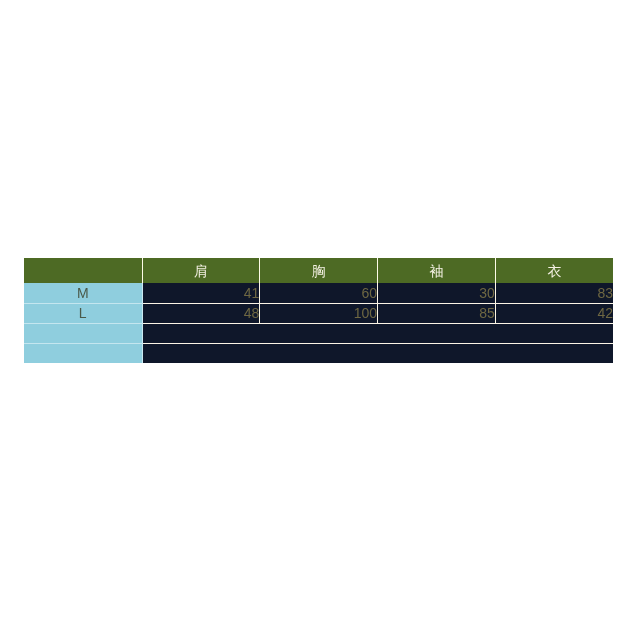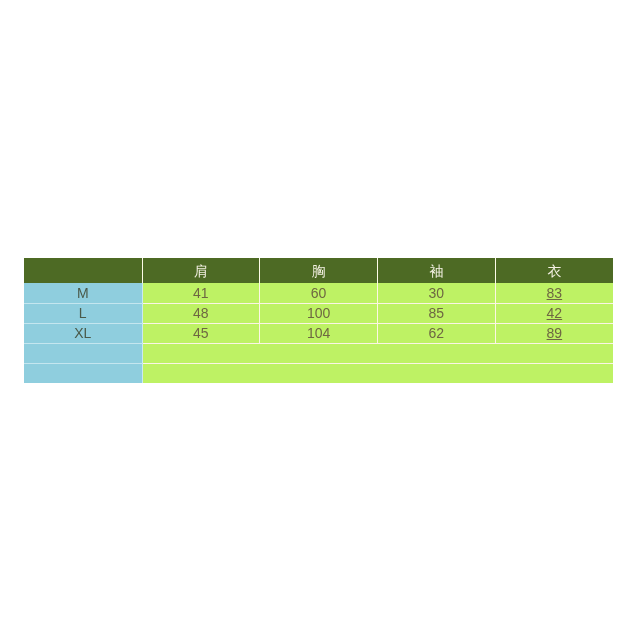--- a/index.html
+++ b/index.html
@@ -62,31 +62,32 @@
   #size-chart thead th:last-child { border-right: none; }
 
   
   #size-chart tbody tr { height: 20px; }
   #size-chart tbody td {
     color: #6e6742;
     font-size: 14px;
     border-bottom: 1px solid #fbf4e6;
     border-right: 1px solid #fdf6e4;
   }
-  #size-chart tbody td:last-child { border-right: none; text-decoration: underline; }
+  #size-chart tbody td:last-child { border-right: none; }
   #size-chart tbody tr:last-child td { border-bottom: none; }
 
   #size-chart td.cell-size {
     background: #8fcede;
     color: #4a5a4a;
     border-bottom: 1px solid #c4e6ef;
     border-right: 1px solid #cbe9f2;
   }
   #size-chart td.cell-val {
-    background: #bef264;
+    background: #0f172a;
+    text-align: right;
   }
 
   
   #size-chart tr.blank-row td.cell-val { border-right-color: transparent; }
   #size-chart tr.blank-row td.cell-val.span-all { border-right: none; }
 </style>
 </head>
 <body>
 
 <div id="canvas">
@@ -118,27 +119,20 @@
         <td class="cell-val">30</td>
         <td class="cell-val">83</td>
       </tr>
       <tr>
         <td class="cell-size">L</td>
         <td class="cell-val">48</td>
         <td class="cell-val">100</td>
         <td class="cell-val">85</td>
         <td class="cell-val">42</td>
       </tr>
-      <tr>
-        <td class="cell-size">XL</td>
-        <td class="cell-val">45</td>
-        <td class="cell-val">104</td>
-        <td class="cell-val">62</td>
-        <td class="cell-val">89</td>
-      </tr>
       <tr class="blank-row">
         <td class="cell-size"></td>
         <td class="cell-val"></td>
         <td class="cell-val"></td>
         <td class="cell-val"></td>
         <td class="cell-val span-all"></td>
       </tr>
       <tr class="blank-row">
         <td class="cell-size"></td>
         <td class="cell-val"></td>

